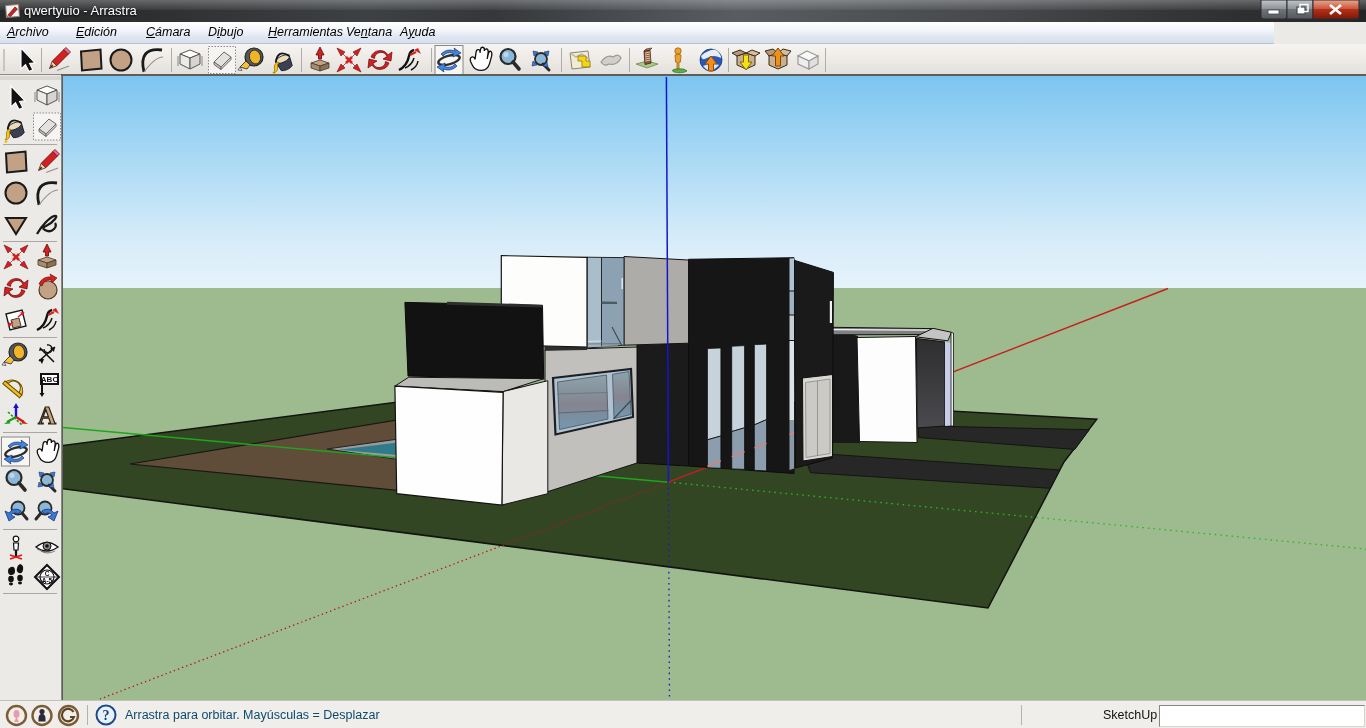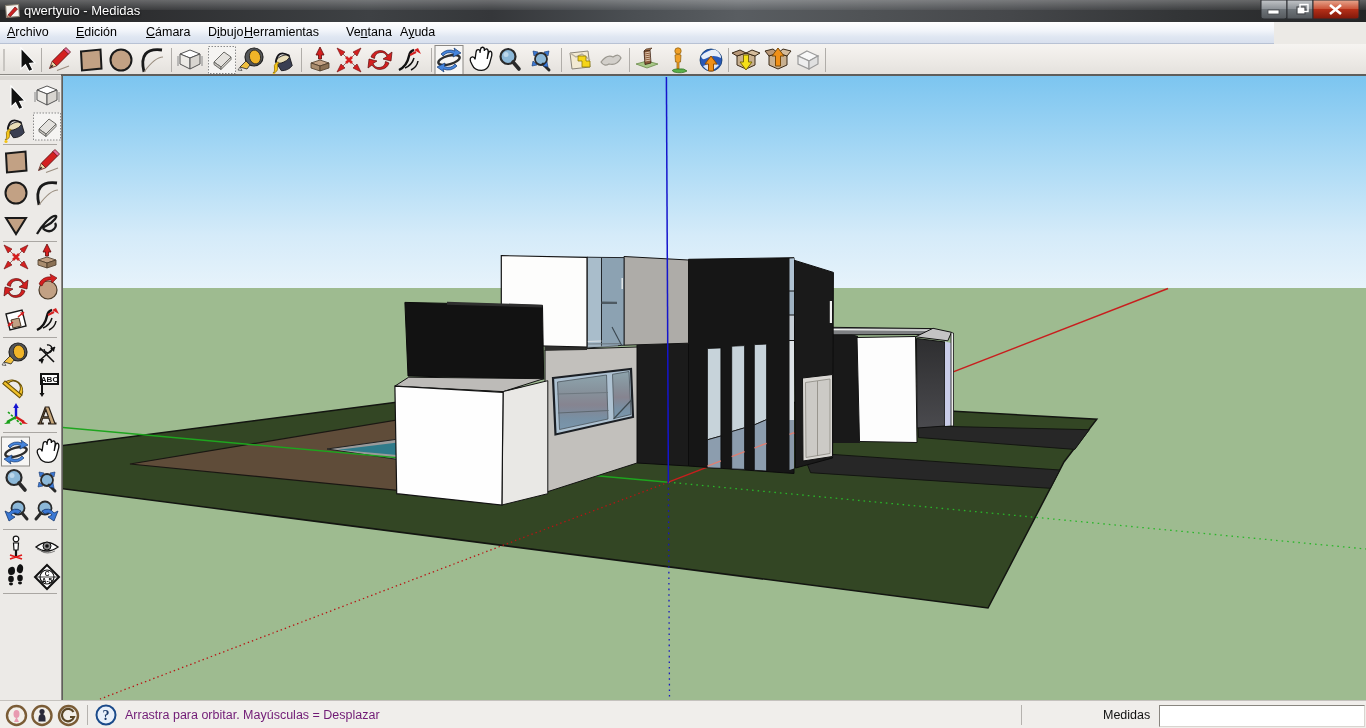--- a/index.html
+++ b/index.html
@@ -2,46 +2,46 @@
 <html><head>
 <meta charset="utf-8">
 <style>
   html,body{margin:0;padding:0;}
   body{width:1366px;height:728px;overflow:hidden;font-family:"Liberation Sans",sans-serif;position:relative;background:#ECEAE6;}
   #titlebar{position:absolute;left:0;top:0;width:1366px;height:22px;
     background:linear-gradient(90deg,#272829 0%,#2d2e30 10%,#3e4144 27%,#35373a 36%,#4a4e52 46%,#595d61 54%,#505356 63%,#45474a 74%,#333537 86%,#242526 100%);}
   #titlebar:after{content:"";position:absolute;left:0;top:0;width:100%;height:10px;background:linear-gradient(180deg,rgba(255,255,255,.28),rgba(255,255,255,.06));}
   #titletext{position:absolute;left:24px;top:3px;color:#fff;font-size:13px;text-shadow:0 1px 2px #000;z-index:5;}
   #menubar{position:absolute;left:0;top:22px;width:1274px;height:21px;
-    background:linear-gradient(180deg,#ffffff 0%,#f2f5fa 40%,#e0e7f2 70%,#d8e0ee 100%);border-bottom:1px solid #b8c2d4;}
+    background:linear-gradient(180deg,#ffffff 0%,#f2f5fa 40%,#e0e7f2 70%,#d8e0ee 100%);border-bottom:1px solid #b8c2d4;font-style:italic;}
   .menuitem{position:absolute;top:3px;font-size:12.5px;color:#000;}
   #toolbar{position:absolute;left:0;top:44px;width:1366px;height:30px;
     background:linear-gradient(180deg,#f6f4f1 0%,#ece9e5 60%,#e4e1dd 100%);border-bottom:1px solid #8a8884;}
   #lefttb{position:absolute;left:0;top:76px;width:61px;height:624px;background:#eceae7;border-right:1px solid #8a8884;}
   #statusbar{position:absolute;left:0;top:700px;width:1366px;height:28px;background:#f0eeeb;border-top:1px solid #c5c2be;}
-  #stext{position:absolute;left:125px;top:7px;font-size:12.5px;color:#701a75;text-align:center;}
+  #stext{position:absolute;left:125px;top:7px;font-size:12.5px;color:#0c4a6e;text-align:center;}
   #medidas{position:absolute;left:1103px;top:7px;font-size:12.5px;color:#111;}
   #mbox{position:absolute;left:1159px;top:4px;width:204px;height:20px;background:#fff;border-top:1px solid #898680;border-left:1px solid #898680;border-right:1px solid #d8d5d0;border-bottom:1px solid #d8d5d0;}
   #ssep{position:absolute;left:87px;top:4px;width:1px;height:20px;background:#b5b2ae;}
   #viewport{position:absolute;left:63px;top:76px;width:1303px;height:624px;}
   #vpborder1{position:absolute;left:61px;top:74px;width:1305px;height:2px;background:#5f5e5b;}
   #vpborder2{position:absolute;left:61px;top:74px;width:2px;height:626px;background:#5f5e5b;}
   svg{display:block;}
 </style>
 </head>
 <body>
   <div id="titlebar"></div>
   <div id="titleicon" style="position:absolute;left:4px;top:2px;z-index:6;">
     <svg width="18" height="18">
       <rect x="2" y="3" width="13" height="12" fill="#f5f3ef" stroke="#8a8374" stroke-width="1" transform="rotate(-4 8 9)"></rect>
       <path d="M4,13 L11,5 L13.5,7 L6.5,14.5 Z" fill="#cc2222" stroke="#701010" stroke-width="0.7"></path>
       <path d="M4,13 L6.5,14.5 L3.4,15.3 Z" fill="#e8d8b0" stroke="#701010" stroke-width="0.5"></path>
     </svg>
   </div>
-  <div id="titletext">qwertyuio - Medidas</div>
+  <div id="titletext">qwertyuio - Arrastra</div>
   <div id="winbtns" style="position:absolute;left:1259px;top:0;z-index:6;">
     <svg width="105" height="20">
       <defs>
         <linearGradient id="gbtn" x1="0" y1="0" x2="0" y2="1">
           <stop offset="0" stop-color="#c3c6c9"></stop>
           <stop offset="0.45" stop-color="#8f9499"></stop>
           <stop offset="0.5" stop-color="#6e7479"></stop>
           <stop offset="1" stop-color="#54585c"></stop>
         </linearGradient>
         <linearGradient id="rbtn" x1="0" y1="0" x2="0" y2="1">
@@ -62,21 +62,21 @@
         <path d="M71,5 L82,14 M82,5 L71,14"></path>
       </g>
     </svg>
   </div>
   <div id="menubar">
     <span class="menuitem" style="left:7px;"><u>A</u>rchivo</span>
     <span class="menuitem" style="left:76px;"><u>E</u>dición</span>
     <span class="menuitem" style="left:126px;margin-top:20px;"><u>V</u>er</span>
     <span class="menuitem" style="left:146px;"><u>C</u>ámara</span>
     <span class="menuitem" style="left:208px;">D<u>i</u>bujo</span>
-    <span class="menuitem" style="left:244px;"><u>H</u>erramientas</span>
+    <span class="menuitem" style="left:268px;"><u>H</u>erramientas</span>
     <span class="menuitem" style="left:346px;">Ve<u>n</u>tana</span>
     <span class="menuitem" style="left:400px;">A<u>y</u>uda</span>
   </div>
   <div id="toolbar">
 <svg width="1366" height="30" xmlns="http://www.w3.org/2000/svg">
 <defs>
 <g id="i-select">
           <path d="M-5,-12 L-5,9 L-0.5,4.7 L3,11.5 L6.8,9.7 L3.6,3.4 L9,2.8 Z" fill="#111" stroke="#fff" stroke-width="1.1"></path>
         </g>
 <g id="i-pencil">
@@ -537,16 +537,16 @@
       </svg>
     </div>
     <div id="ssep"></div>
     <div id="shelp" style="position:absolute;left:95px;top:3px;">
       <svg width="24" height="24">
         <circle cx="11" cy="11" r="9.5" fill="#e8f0fa" stroke="#1a4a8a" stroke-width="2"></circle>
         <text x="11" y="16" font-family="Liberation Serif" font-size="14" font-weight="bold" text-anchor="middle" fill="#1a3a6a">?</text>
       </svg>
     </div>
     <div id="stext">Arrastra para orbitar. Mayúsculas = Desplazar</div>
-    <div id="medidas">Medidas</div>
+    <div id="medidas">SketchUp</div>
     <div id="mbox"></div>
     <div style="position:absolute;left:1021px;top:4px;width:1px;height:20px;background:#b5b2ae;"></div>
   </div>
 
 </body></html>

